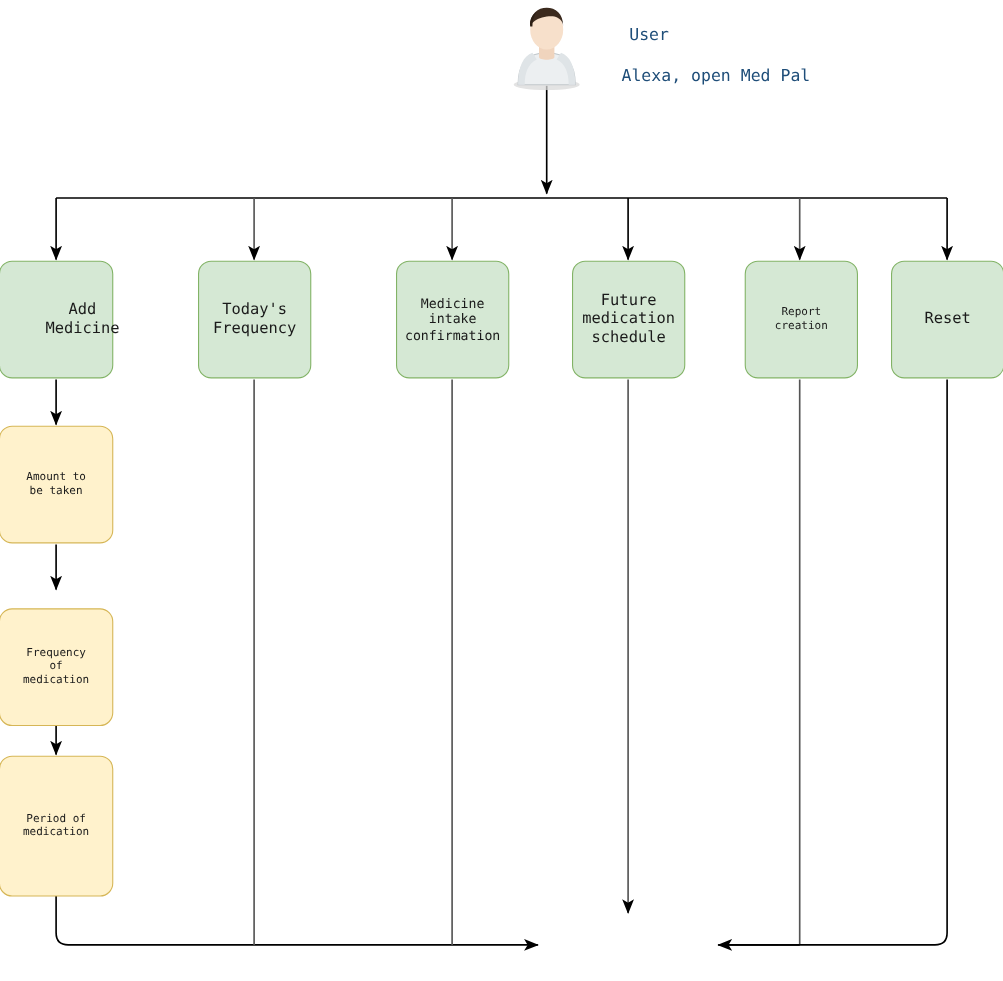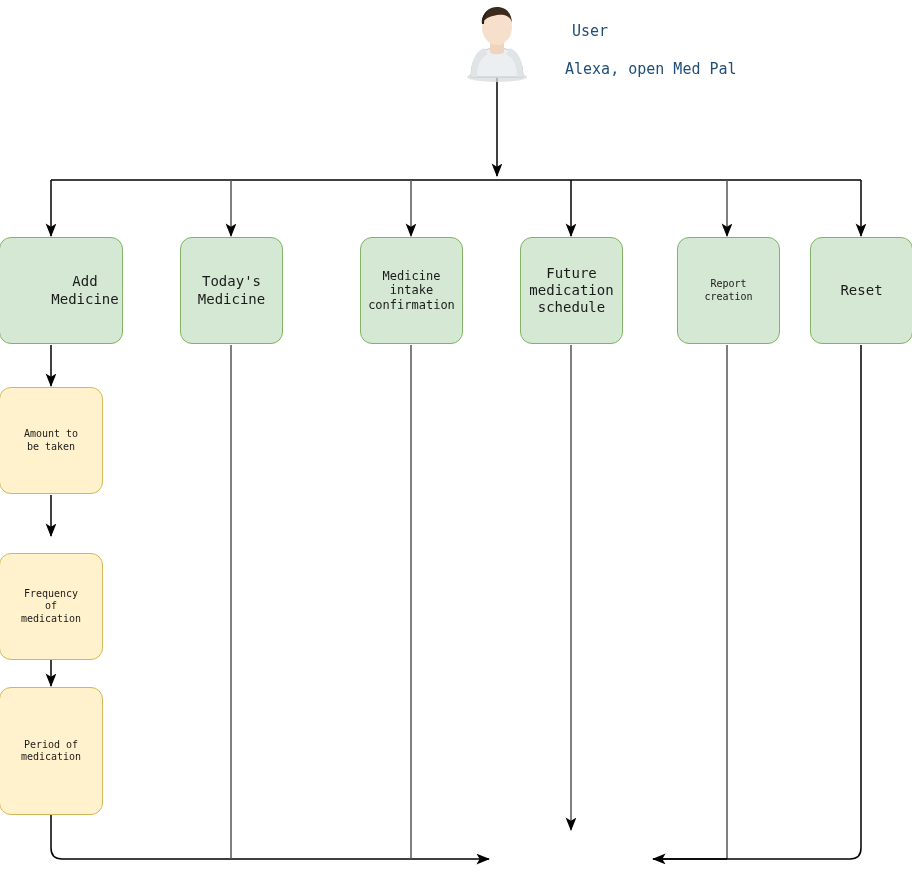--- a/index.html
+++ b/index.html
@@ -138,25 +138,25 @@
     <ellipse cx="33" cy="23" rx="15" ry="18" fill="#f7e0cb"></ellipse>
 
     <path d="M18,20 C18,8 25,3 33,3 C41,3 48,8 48,20 C48,15 44,12 40,11 C35,10 26,12 22,15 C19,17 18,19 18,20 Z" fill="#3b2a1e"></path>
     <path d="M18,20 C17,14 20,9 24,7 C21,11 20,15 20,20 Z" fill="#2c1f15"></path>
   </svg>
 
   <div class="label-user fs15" style="left:572px; top:22px;">User</div>
 
   <div class="label-user fs15" style="left:565px; top:60px;">Alexa, open Med Pal</div>
 
-  <div class="node node-green fs14" style="left:-1px; top:237px; width:124px; height:107px;padding-left:48px;">Add
+  <div class="node node-green fs14" style="left:-1px; top:237px; width:104px; height:107px;padding-left:48px;">Add
 Medicine</div>
 
   <div class="node node-green fs14" style="left:180px; top:237px; width:103px; height:107px;">Today's
-Medicine</div>
+Frequency</div>
 
   <div class="node node-green fs12" style="left:360px; top:237px; width:103px; height:107px;">Medicine
 intake
 confirmation</div>
 
   <div class="node node-green fs14" style="left:520px; top:237px; width:103px; height:107px;">Future
 medication
 schedule</div>
 
   <div class="node node-green fs13" style="left:677px; top:237px; width:103px; height:107px;">Report

